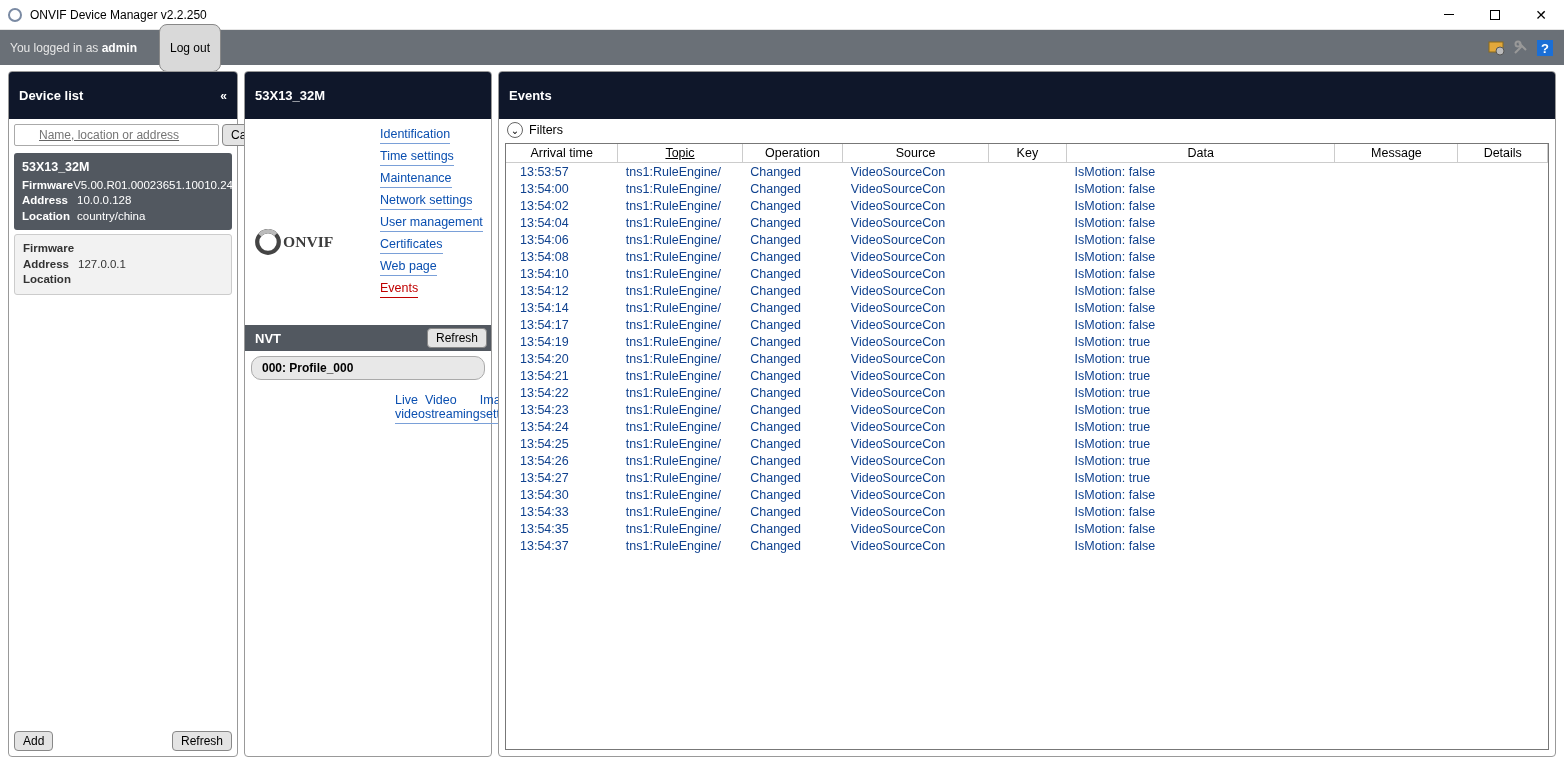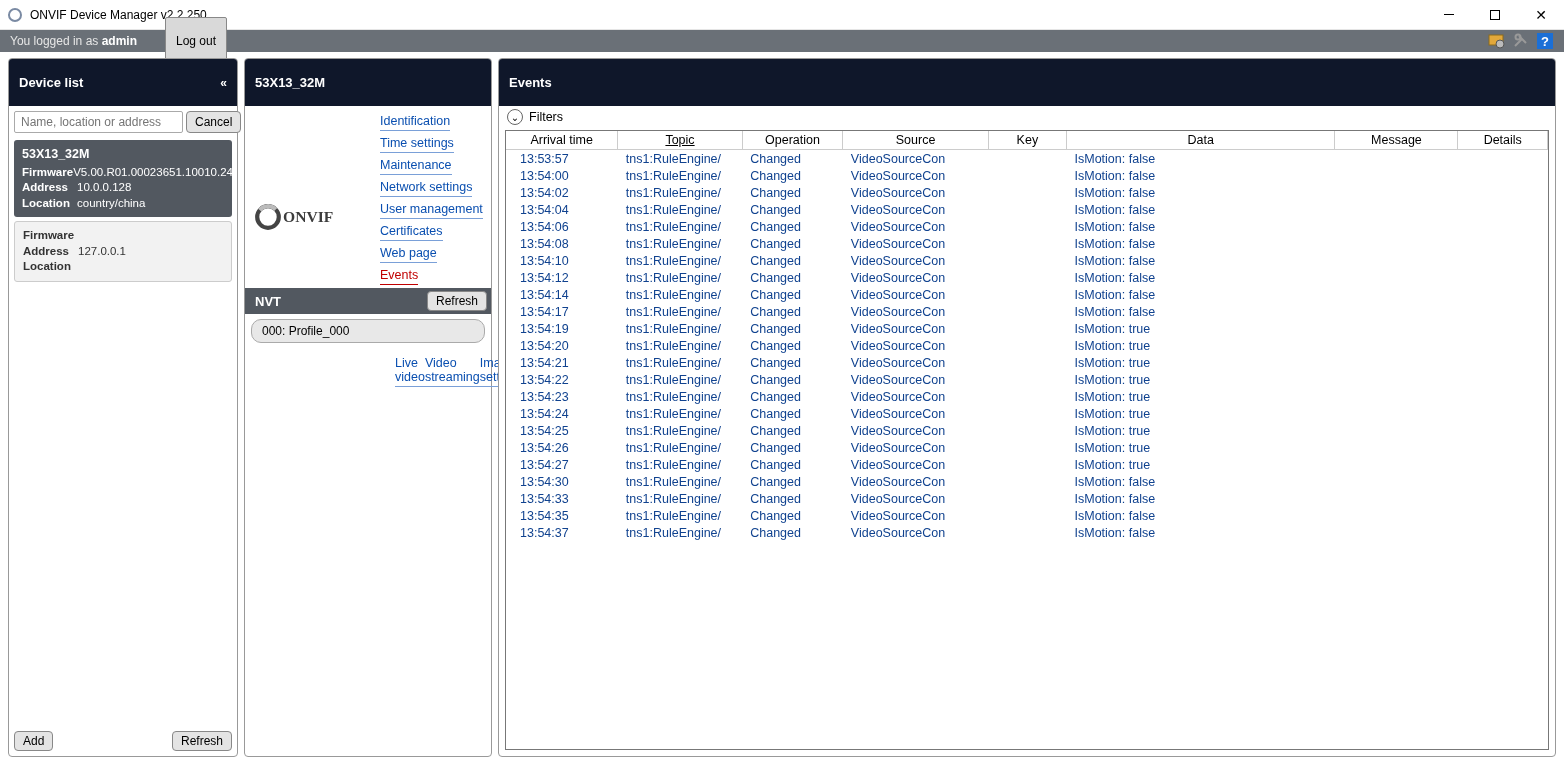--- a/index.html
+++ b/index.html
@@ -33,36 +33,36 @@
 .titlebar .winbtn {
   width: 46px; height: 30px;
   display: flex; align-items: center; justify-content: center;
   font-family: "Segoe UI Symbol", sans-serif;
   color: #000;
 }
 .minline { width: 10px; height: 1px; background: #000; display:block;}
 .maxsq { width: 10px; height: 10px; border: 1px solid #000; display:block;}
 .xclose { font-size: 14px; line-height: 1;}
 .loginbar {
-  height: 22px;
+  height: 35px;
   background: #6a7077;
   display: flex;
   align-items: center;
   padding: 0 10px;
   color: #e6e6e6;
 }
 .loginbar .info { font-size: 12px; }
 .loginbar .info b { color: #fff; font-weight: 600;}
 .loginbar button {
-  margin-left: 28px;
+  margin-left: 22px;
   font-size: 12px;
   padding: 16px 10px;
   background: #d9d9d9;
   border: 1px solid #888;
-  border-radius: 2px;
+  border-radius: 8px;
   cursor: pointer;
 }
 .loginbar .right-icons { margin-left: auto; display: flex; gap: 6px; }
 .loginbar .ri {
   width: 18px; height: 18px;
   display: flex; align-items:center; justify-content:center;
 }
 .content {
   flex: 1;
   display: flex;
@@ -93,24 +93,25 @@
 }
 .panel-header .chev {
   margin-left: auto;
   font-size: 12px;
   color: #fff;
 }
 .search-row { display: flex; gap: 3px; padding: 5px; }
 .search-row input {
   flex: 1;
   font-size: 12px;
-  padding: 3px 6px;
+  padding: 3px 24px;
   border: 1px solid #aaa;
   border-radius: 2px;
   color: #666;
+  text-decoration: underline;
 }
 .small-btn {
   font-size: 12px;
   padding: 2px 8px;
   background: #e4e4e4;
   border: 1px solid #888;
   border-radius: 4px;
   cursor: pointer;
 }
 .device-card {
@@ -145,21 +146,21 @@
 }
 .mid-logo {
   flex: 0 0 auto;
   width: 135px;
   display:flex; align-items:center; justify-content:center;
   padding-top: 40px;
 }
 .mid-logo svg { width: 120px; }
 .mid-links {
   flex:1;
-  padding: 6px 6px 0 0;
+  padding: 6px 6px 24px 0;
   display: flex; flex-direction: column; align-items: flex-start;
 }
 .link {
   color: #0a4fb0;
   font-size: 12.5px;
   padding: 2px 0;
   border-bottom: 1px solid #7aa0d8;
   margin-bottom: 3px;
   cursor: pointer;
 }
@@ -173,21 +174,21 @@
   display:flex; align-items:center;
 }
 .nvt-header button { margin-left:auto; }
 .profile-pill {
   margin: 5px 6px;
   background: #e8e8e8;
   border: 1px solid #aaa;
   border-radius: 10px;
   padding: 4px 10px;
   font-size: 12px;
-  font-weight: 400;
+  font-weight: 700;
 }
 .nvt-links {
   padding: 6px 6px 6px 0;
   margin-left: 150px;
   display:flex; flex-direction:row; align-items:flex-start;
 }
 
 .filters-row {
   display: flex; align-items: center;
   padding: 3px 8px;

